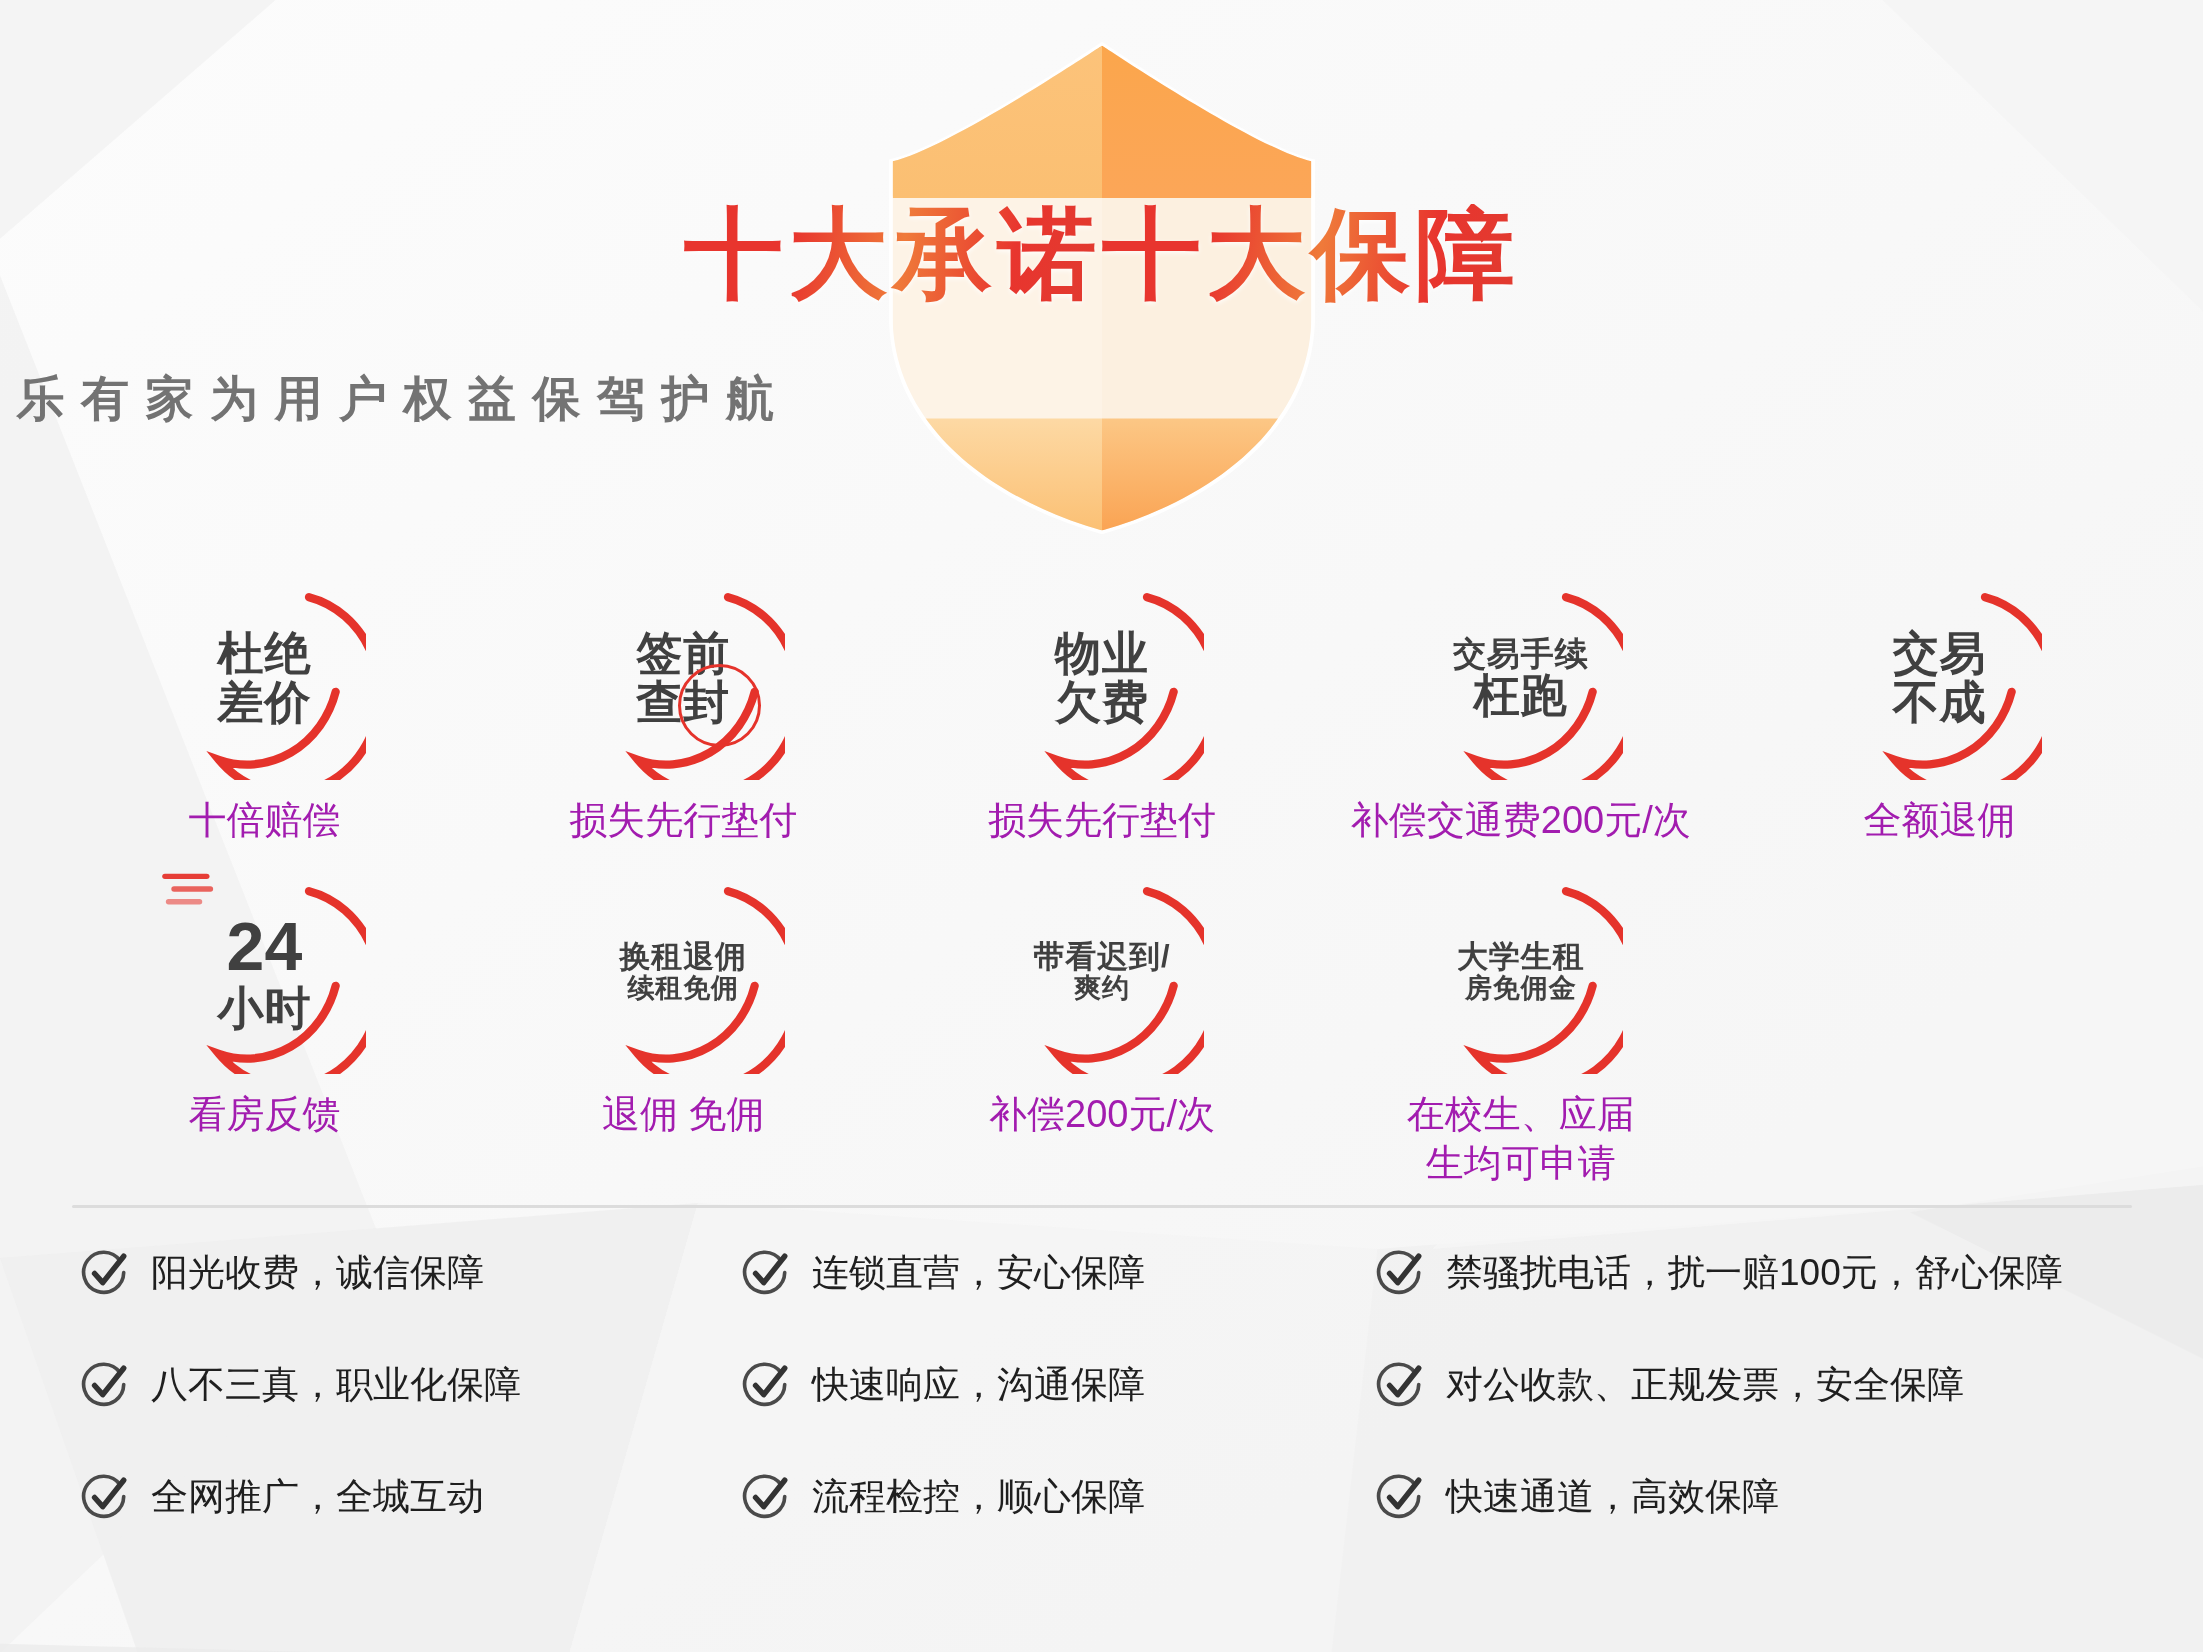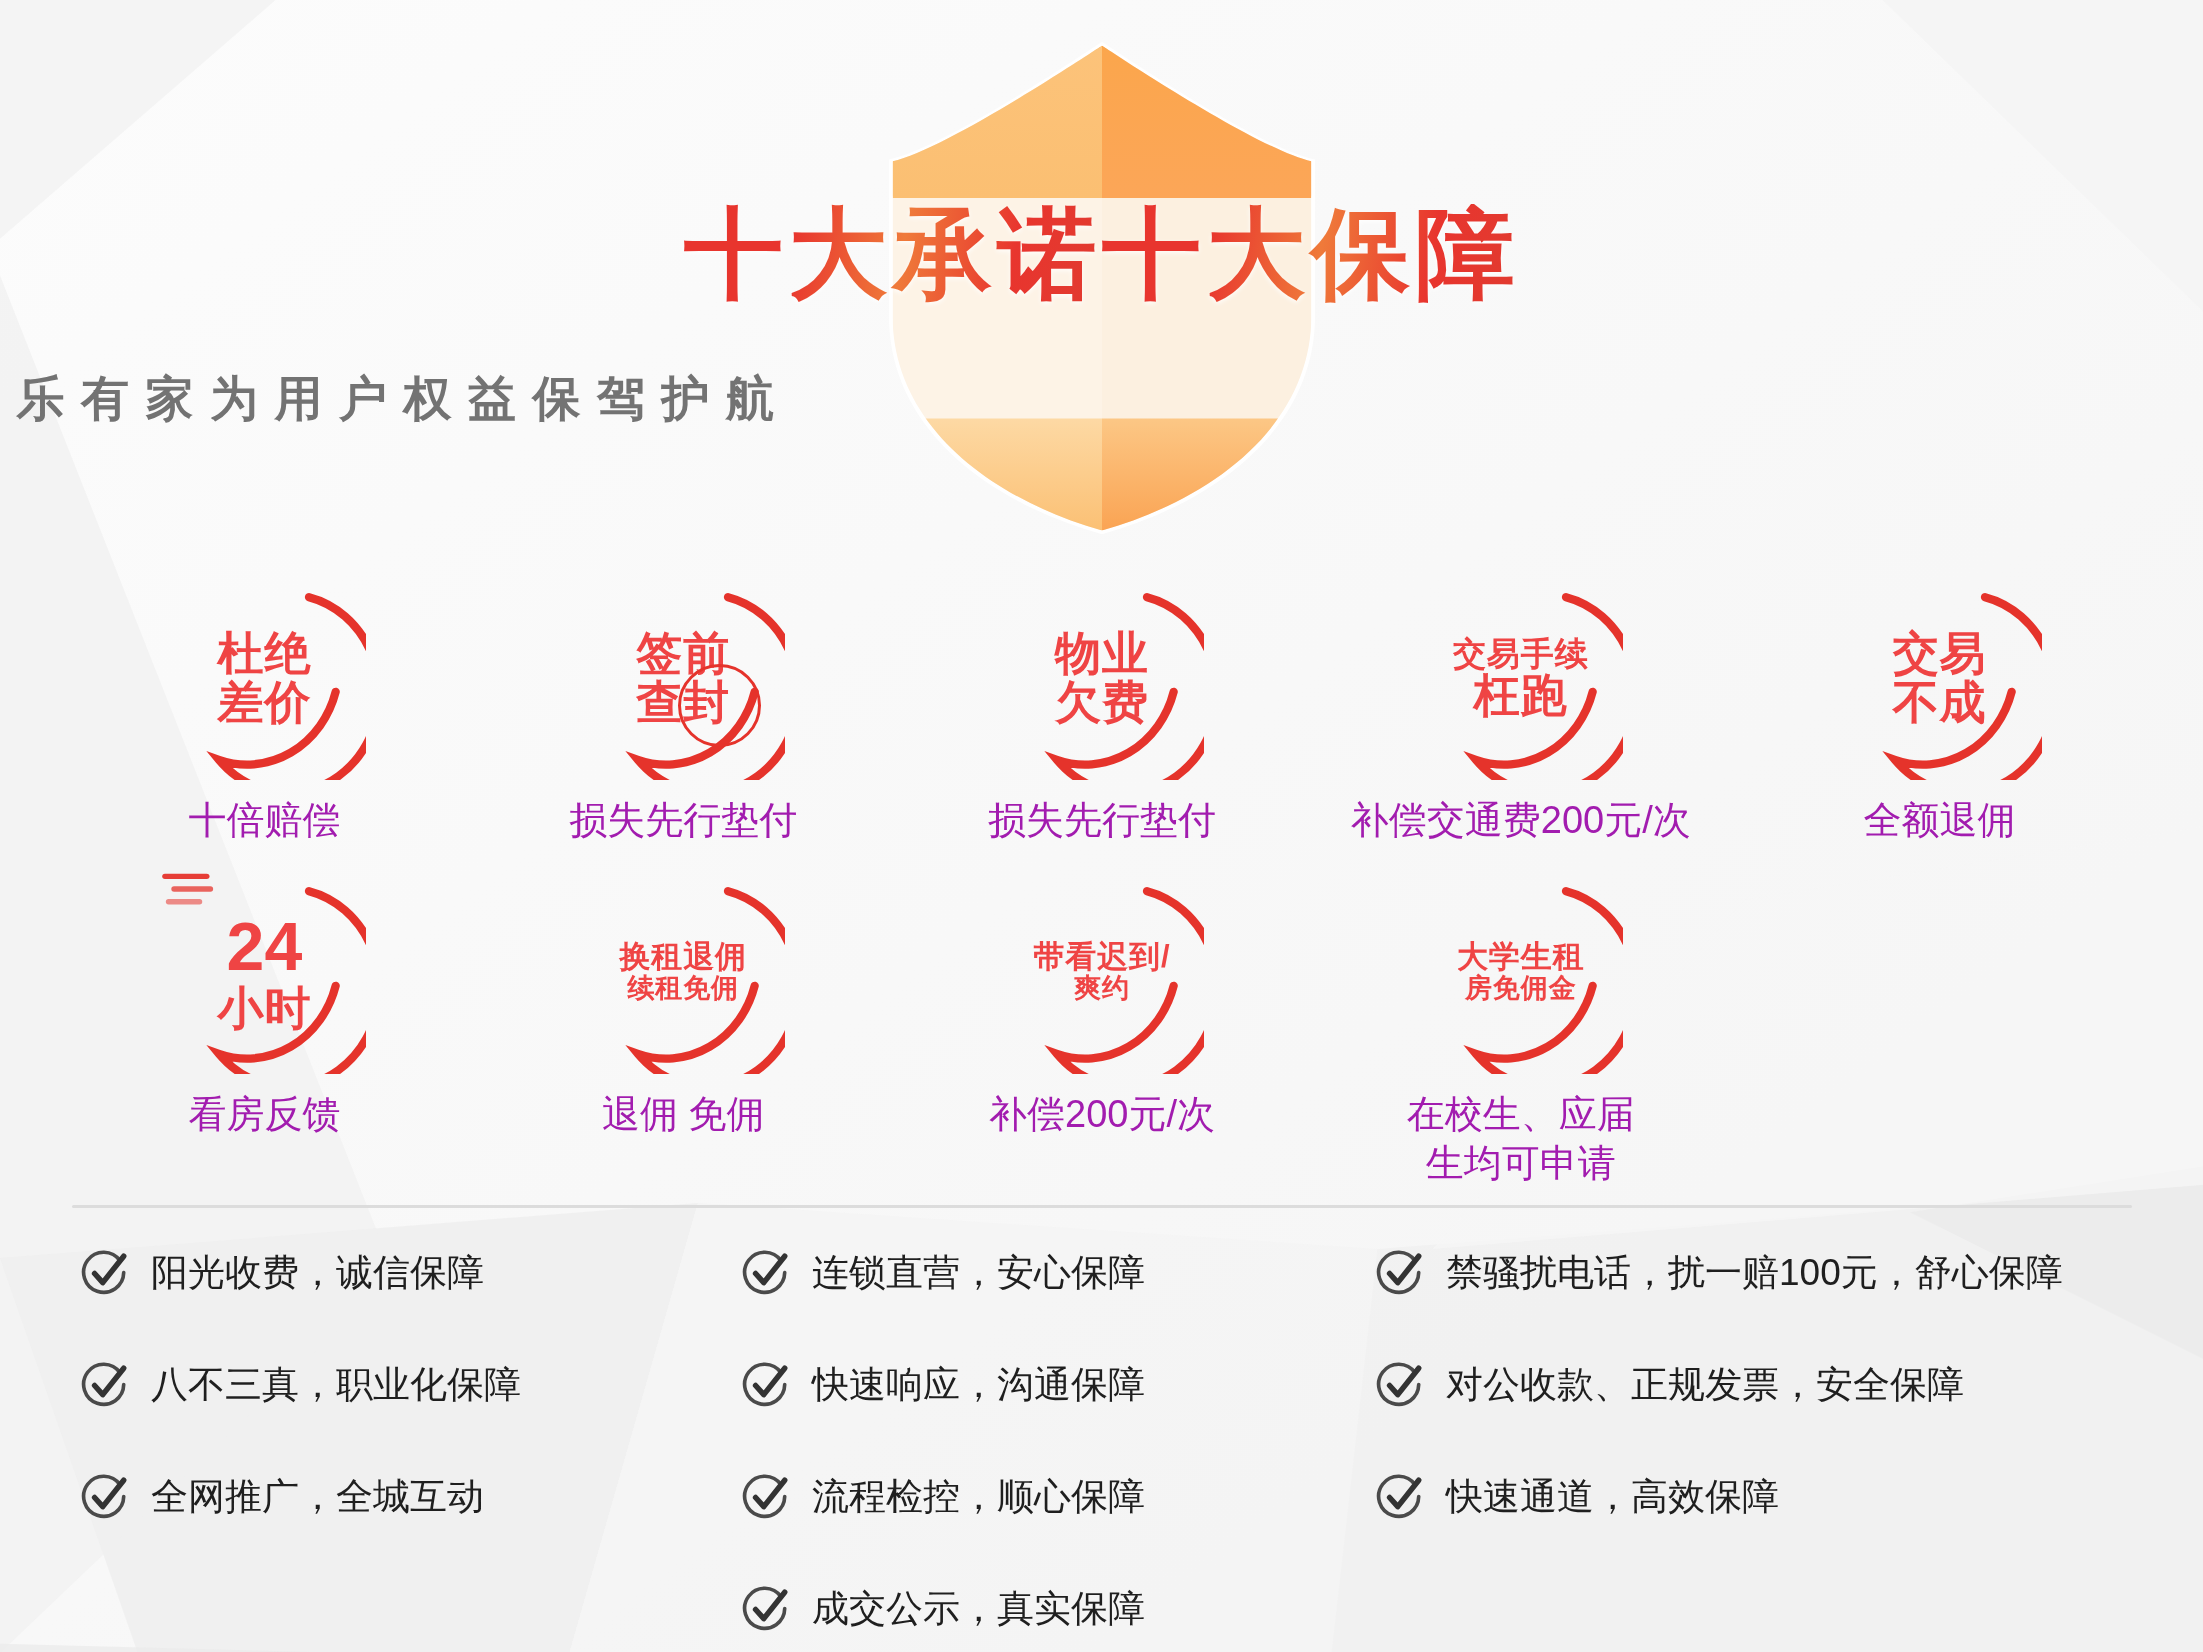--- a/index.html
+++ b/index.html
@@ -50,21 +50,21 @@
   }
   .badge-cell{display:flex;flex-direction:column;align-items:center;}
 
   .stamp{
     position:relative;width:204px;height:204px;
     display:flex;flex-direction:column;align-items:center;justify-content:center;
   }
   .stamp svg{position:absolute;inset:0;}
   .stamp-text{
     position:relative;z-index:2;
-    color:#ef4444;font-weight:bold;text-align:center;
+    color:#404040;font-weight:bold;text-align:center;
     line-height:1.08;white-space:nowrap;
   }
   .st-l1{font-size:46px;letter-spacing:0.9px;}
   .st-l2{font-size:46px;letter-spacing:0.9px;}
   .st-sm .st-l1{font-size:31px;}
   .st-sm .st-l2{font-size:27px;}
   .st-mix .st-l1{font-size:33px;}
   .st-mix .st-l2{font-size:46px;}
   .st-num .st-l1{font-size:68px;letter-spacing:0;}
   .st-num .st-l2{font-size:46px;}
@@ -347,27 +347,20 @@
       </svg>
       <span class="check-label">快速响应，沟通保障</span>
     </div>
     <div class="check-item">
       <svg width="51" height="51" viewBox="0 0 56 56">
         <path d="M44 14 A22 22 0 1 0 48 27" fill="none" stroke="#4a4a4a" stroke-width="4" stroke-linecap="round"></path>
         <path d="M16 28 L25 38 L48 9" fill="none" stroke="#333" stroke-width="6" stroke-linecap="round" stroke-linejoin="round"></path>
       </svg>
       <span class="check-label">流程检控，顺心保障</span>
     </div>
-    <div class="check-item">
-      <svg width="51" height="51" viewBox="0 0 56 56">
-        <path d="M44 14 A22 22 0 1 0 48 27" fill="none" stroke="#4a4a4a" stroke-width="4" stroke-linecap="round"></path>
-        <path d="M16 28 L25 38 L48 9" fill="none" stroke="#333" stroke-width="6" stroke-linecap="round" stroke-linejoin="round"></path>
-      </svg>
-      <span class="check-label">成交公示，真实保障</span>
-    </div>
   </div>
 
   <div class="check-col">
     <div class="check-item">
       <svg width="51" height="51" viewBox="0 0 56 56">
         <path d="M44 14 A22 22 0 1 0 48 27" fill="none" stroke="#4a4a4a" stroke-width="4" stroke-linecap="round"></path>
         <path d="M16 28 L25 38 L48 9" fill="none" stroke="#333" stroke-width="6" stroke-linecap="round" stroke-linejoin="round"></path>
       </svg>
       <span class="check-label">禁骚扰电话，扰一赔100元，舒心保障</span>
     </div>

